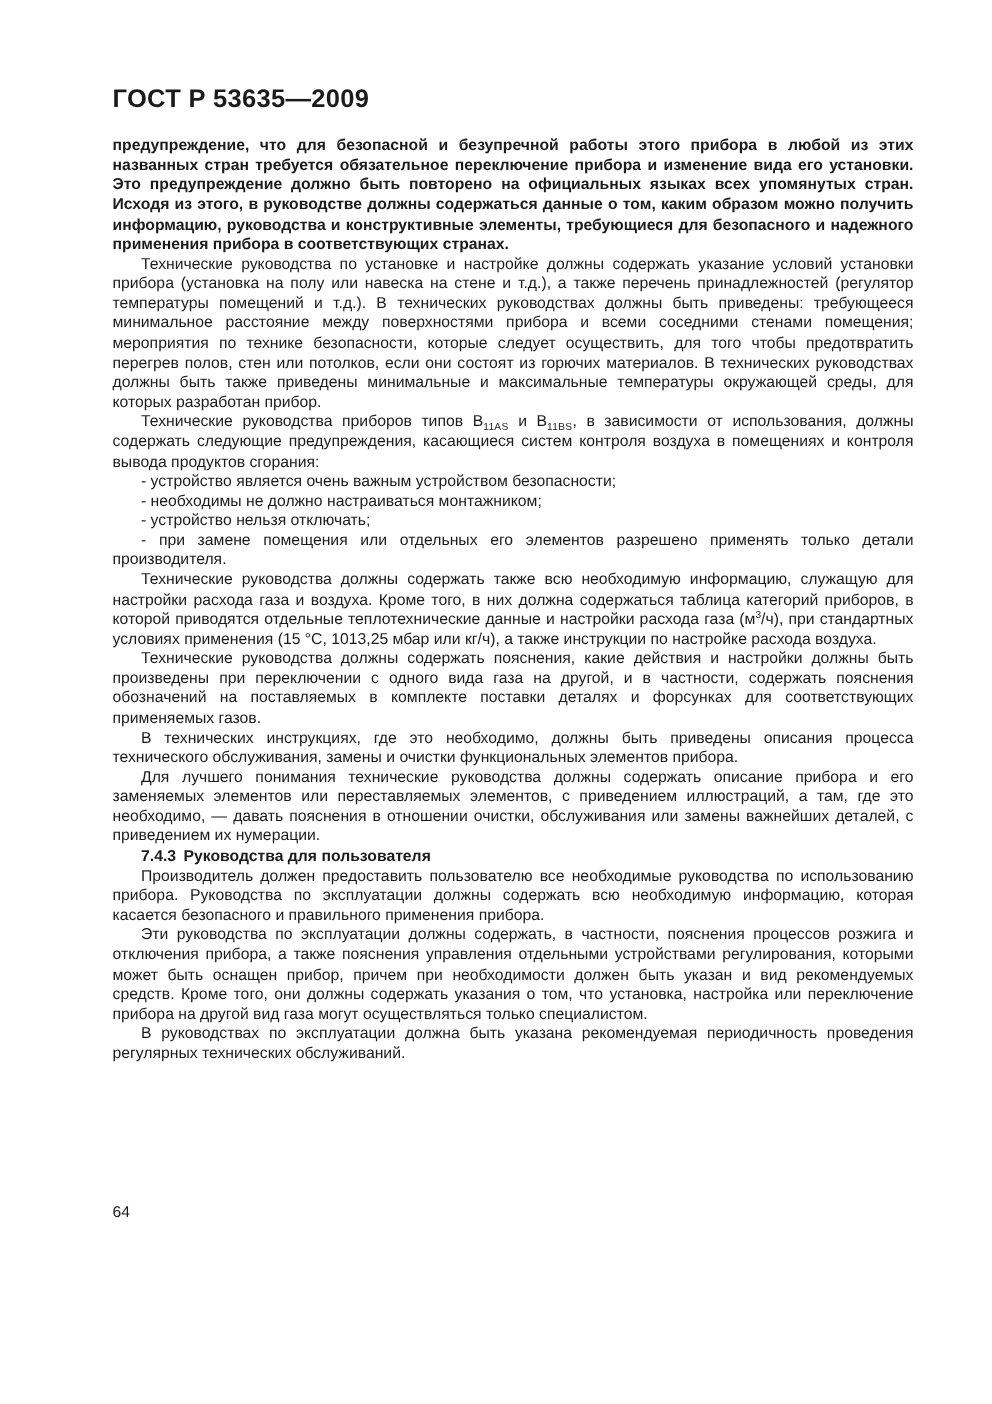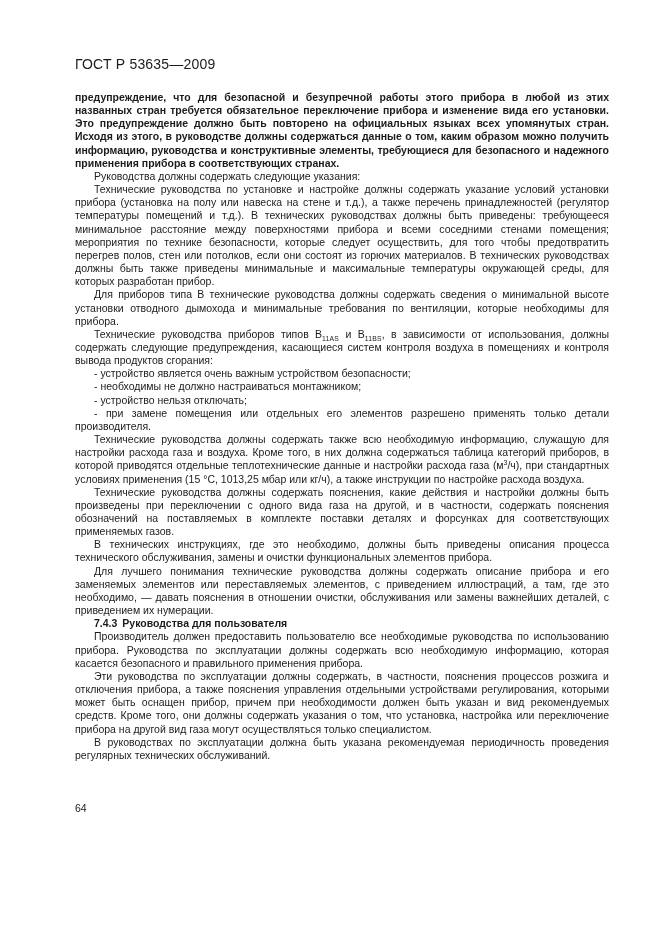--- a/index.html
+++ b/index.html
@@ -10,22 +10,22 @@
     height: 936px;
     background: #ffffff;
     font-family: "Liberation Sans", sans-serif;
     color: #1b1b1b;
     overflow: hidden;
   }
   .doc-header {
     position: absolute;
     top: 56px;
     left: 75px;
-    font-size: 14px;
-    font-weight: normal;
+    font-size: 17px;
+    font-weight: bold;
     letter-spacing: 0.2px;
   }
   .body-text {
     position: absolute;
     top: 91px;
     left: 75px;
     width: 534px;
     font-size: 10.5px;
     line-height: 13.15px;
     text-align: justify;
@@ -57,23 +57,21 @@
 </style>
 </head>
 <body>
 
 <div class="page">
 
   <div class="doc-header">ГОСТ Р 53635—2009</div>
 
   <div class="body-text">
     <p class="no-indent">предупреждение, что для безопасной и безупречной работы этого прибора в любой из этих названных стран требуется обязательное переключение прибора и изменение вида его установки. Это предупреждение должно быть повторено на официальных языках всех упомянутых стран. Исходя из этого, в руководстве должны содержаться данные о том, каким образом можно получить информацию, руководства и конструктивные элементы, требующиеся для безопасного и надежного применения прибора в соответствующих странах.</p>
-    <p>Руководства должны содержать следующие указания:</p>
     <p>Технические руководства по установке и настройке должны содержать указание условий установки прибора (установка на полу или навеска на стене и т.д.), а также перечень принадлежностей (регулятор температуры помещений и т.д.). В технических руководствах должны быть приведены: требующееся минимальное расстояние между поверхностями прибора и всеми соседними стенами помещения; мероприятия по технике безопасности, которые следует осуществить, для того чтобы предотвратить перегрев полов, стен или потолков, если они состоят из горючих материалов. В технических руководствах должны быть также приведены минимальные и максимальные температуры окружающей среды, для которых разработан прибор.</p>
-    <p>Для приборов типа В технические руководства должны содержать сведения о минимальной высоте установки отводного дымохода и минимальные требования по вентиляции, которые необходимы для прибора.</p>
     <p><span>Технические руководства приборов типов В</span><sub class="typ">11AS</sub><span> и В</span><sub class="typ">11BS</sub><span>, в зависимости от использования, должны содержать следующие предупреждения, касающиеся систем контроля воздуха в помещениях и контроля вывода продуктов сгорания:</span></p>
     <p>- устройство является очень важным устройством безопасности;</p>
     <p>- необходимы не должно настраиваться монтажником;</p>
     <p>- устройство нельзя отключать;</p>
     <p>- при замене помещения или отдельных его элементов разрешено применять только детали производителя.</p>
     <p><span>Технические руководства должны содержать также всю необходимую информацию, служащую для настройки расхода газа и воздуха. Кроме того, в них должна содержаться таблица категорий приборов, в которой приводятся отдельные теплотехнические данные и настройки расхода газа (м</span><sup class="unit">3</sup><span>/ч), при стандартных условиях применения (15 °С, 1013,25 мбар или кг/ч), а также инструкции по настройке расхода воздуха.</span></p>
     <p>Технические руководства должны содержать пояснения, какие действия и настройки должны быть произведены при переключении с одного вида газа на другой, и в частности, содержать пояснения обозначений на поставляемых в комплекте поставки деталях и форсунках для соответствующих применяемых газов.</p>
     <p>В технических инструкциях, где это необходимо, должны быть приведены описания процесса технического обслуживания, замены и очистки функциональных элементов прибора.</p>
     <p>Для лучшего понимания технические руководства должны содержать описание прибора и его заменяемых элементов или переставляемых элементов, с приведением иллюстраций, а там, где это необходимо, — давать пояснения в отношении очистки, обслуживания или замены важнейших деталей, с приведением их нумерации.</p>
     <p class="subheading"><span class="head-num">7.4.3</span><span class="head-title">Руководства для пользователя</span></p>

